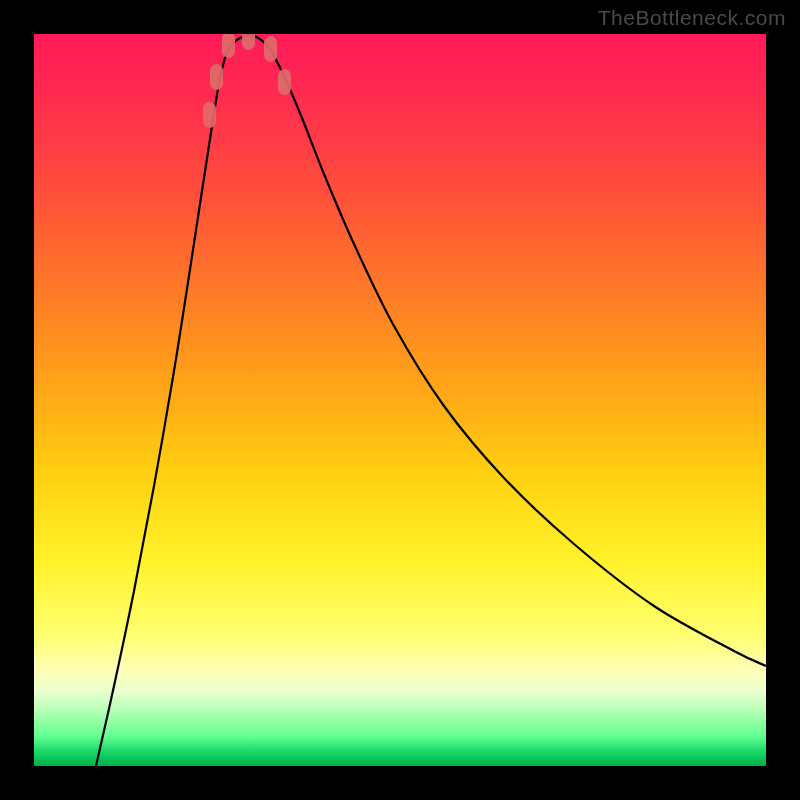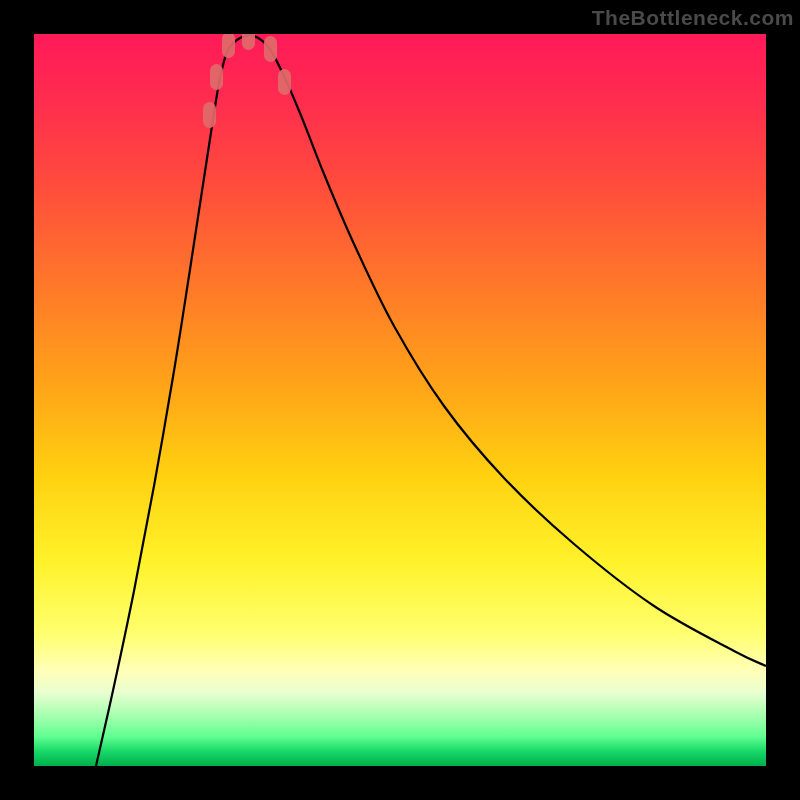--- a/index.html
+++ b/index.html
@@ -18,21 +18,21 @@
       #ffffb8 87%,
       #e8ffd0 90%,
       #a8ffb0 93%,
       #60ff90 96%,
       #18d868 98%,
       #00b04a 100%);
   }
   svg.curve{position:absolute;inset:0;width:732px;height:732px}
   .curve path{fill:none;stroke:#000;stroke-width:2.2px}
   .marker{fill:#e06a6a;opacity:.92}
-  .watermark{position:absolute;right:6px;top:6px;color:#4a4a4a;font-size:21px;font-weight:700;letter-spacing:.5px}
+  .watermark{position:absolute;right:14px;top:6px;color:#4a4a4a;font-size:21px;font-weight:400;letter-spacing:.5px}
 </style>
 </head>
 <body>
 
 <div class="frame">
   <div class="watermark">TheBottleneck.com</div>
   <div class="plot">
     <div class="gradient"></div>
     <svg class="curve" viewBox="0 0 732 732" preserveAspectRatio="none">
       <path id="bn-path" d="M 62 732 C 65 718.6666666666666, 73.66666666666667 681.1666666666666, 80 652 C 86.33333333333333 622.8333333333334, 93.33333333333333 590.3333333333334, 100 557 C 106.66666666666667 523.6666666666666, 113.33333333333333 488.6666666666667, 120 452 C 126.66666666666667 415.3333333333333, 134.16666666666666 372, 140 337 C 145.83333333333334 302, 150.33333333333334 272, 155 242 C 159.66666666666666 212, 164.16666666666666 182, 168 157 C 171.83333333333334 132, 175 110.83333333333333, 178 92 C 181 73.16666666666667, 183.33333333333334 56.666666666666664, 186 44 C 188.66666666666666 31.333333333333336, 190.66666666666666 22.666666666666668, 194 16 C 197.33333333333334 9.333333333333332, 201.66666666666666 6.333333333333334, 206 4 C 210.33333333333334 1.6666666666666665, 215.16666666666666 0.33333333333333326, 220 2 C 224.83333333333334 3.666666666666667, 230 7.333333333333333, 235 14 C 240 20.666666666666668, 244.5 30.333333333333336, 250 42 C 255.5 53.666666666666664, 261.3333333333333 67.66666666666667, 268 84 C 274.6666666666667 100.33333333333333, 281.3333333333333 119, 290 140 C 298.6666666666667 161, 308.3333333333333 184.66666666666666, 320 210 C 331.6666666666667 235.33333333333334, 345 265, 360 292 C 375 319, 391.6666666666667 346.6666666666667, 410 372 C 428.3333333333333 397.3333333333333, 448.3333333333333 421, 470 444 C 491.6666666666667 467, 515 488.6666666666667, 540 510 C 565 531.3333333333334, 593.3333333333334 554.1666666666666, 620 572 C 646.6666666666666 589.8333333333334, 681.3333333333334 607, 700 617 C 718.6666666666666 627, 726.6666666666666 629.5, 732 632"></path>

